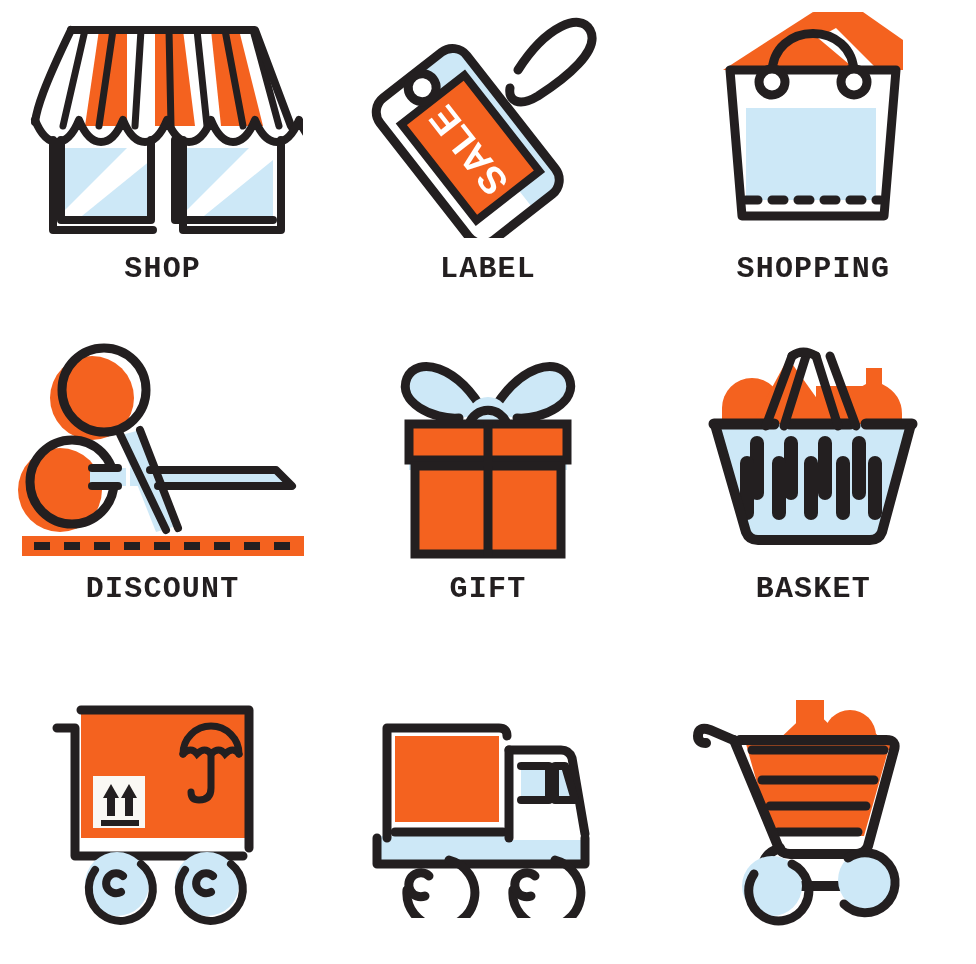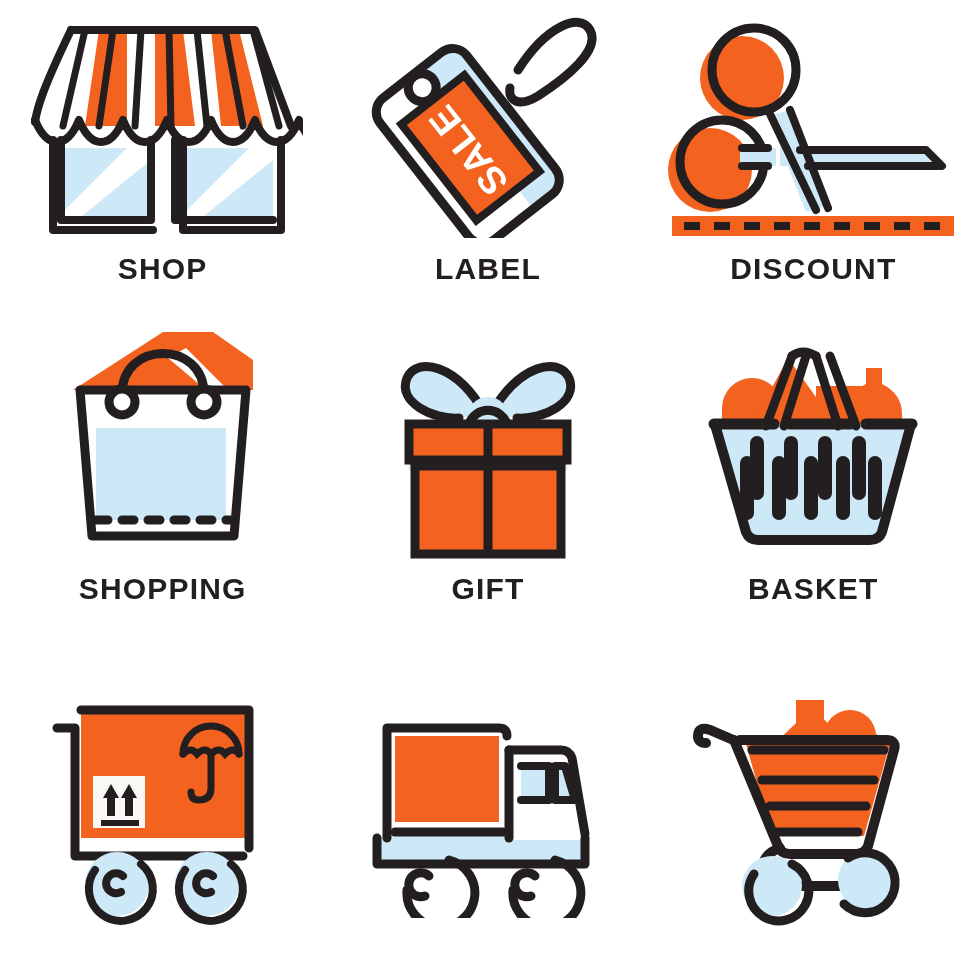--- a/index.html
+++ b/index.html
@@ -29,21 +29,21 @@
     position: relative;
     display: flex;
     flex-direction: column;
     align-items: center;
     justify-content: flex-start;
   }
   .icon-art {
     display: block;
   }
   .icon-label {
-    font-family: Liberation Sans, sans-serif;
+    font-family: Liberation Mono, monospace;
     font-weight: bold;
     font-size: 30px;
     letter-spacing: 1.2px;
     color: #231f20;
     text-align: center;
     line-height: 1;
     margin: 16px;
     user-select: none;
   }
   
@@ -113,20 +113,41 @@
 
           <circle cx="97" cy="56" r="14" fill="#ffffff" stroke="#231F20" stroke-width="9"></circle>
         </g>
 
         <path d="M150 62 C178 18 212 4 222 22 C233 42 198 70 170 88
                  C150 100 140 92 142 80" fill="none" stroke="#231F20" stroke-width="9" stroke-linecap="round"></path>
       </svg>
       <div class="icon-label">LABEL</div>
     </div>
 
+    <div class="icon-cell cell-r1">
+      <svg class="icon-art" width="250" height="230" viewBox="0 0 250 230">
+
+        <path d="M125 4 L215 62 L35 62 Z" fill="#F4621F"></path>
+        <path d="M125 4 L175 4 L215 32 L215 62 L150 62 Z" fill="#F4621F"></path>
+        <path d="M110 30 L150 62 L95 62 Z" fill="#ffffff" opacity="0.0"></path>
+        <path d="M148 20 L190 62 L168 62 L130 30 Z" fill="#ffffff"></path>
+
+        <path d="M42 62 L208 62 L196 208 L54 208 Z" fill="#ffffff"></path>
+        <rect x="58" y="100" width="130" height="92" fill="#CDE8F7"></rect>
+        <path d="M42 62 L208 62 L196 208 L54 208 Z" fill="none" stroke="#231F20" stroke-width="9" stroke-linejoin="round"></path>
+
+        <path d="M84 66 C84 12 166 12 166 66" fill="none" stroke="#231F20" stroke-width="9" stroke-linecap="round"></path>
+        <circle cx="84" cy="74" r="13" fill="#ffffff" stroke="#231F20" stroke-width="9"></circle>
+        <circle cx="166" cy="74" r="13" fill="#ffffff" stroke="#231F20" stroke-width="9"></circle>
+
+        <line x1="58" y1="192" x2="192" y2="192" stroke="#231F20" stroke-width="9" stroke-linecap="round" stroke-dasharray="12 14"></line>
+      </svg>
+      <div class="icon-label">SHOPPING</div>
+    </div>
+
     <div class="icon-cell cell-r2">
       <svg class="icon-art" width="290" height="220" viewBox="0 0 290 220">
 
         <circle cx="74" cy="58" r="42" fill="#F4621F"></circle>
         <circle cx="42" cy="150" r="42" fill="#F4621F"></circle>
         <circle cx="86" cy="50" r="42" fill="none" stroke="#231F20" stroke-width="9"></circle>
         <circle cx="54" cy="142" r="42" fill="none" stroke="#231F20" stroke-width="9"></circle>
 
         <path d="M112 128 L258 128 L274 146 L112 146 Z" fill="#CDE8F7"></path>
         <path d="M72 128 L108 128 L108 146 L72 146 Z" fill="#CDE8F7"></path>
@@ -135,41 +156,20 @@
         <path d="M74 128 L100 128" stroke="#231F20" stroke-width="8" stroke-linecap="round"></path>
         <path d="M74 146 L100 146" stroke="#231F20" stroke-width="8" stroke-linecap="round"></path>
         <path d="M132 130 L258 130 L274 146 L140 146" fill="none" stroke="#231F20" stroke-width="8" stroke-linejoin="round" stroke-linecap="round"></path>
         <path d="M102 94 L148 190" fill="none" stroke="#231F20" stroke-width="8" stroke-linecap="round"></path>
         <path d="M122 90 L160 188" fill="none" stroke="#231F20" stroke-width="8" stroke-linecap="round"></path>
 
         <rect x="4" y="196" width="282" height="20" fill="#F4621F"></rect>
         <line x1="16" y1="206" x2="276" y2="206" stroke="#231F20" stroke-width="8" stroke-dasharray="16 14" stroke-linecap="butt"></line>
       </svg>
       <div class="icon-label">DISCOUNT</div>
-    </div>
-
-    <div class="icon-cell cell-r1">
-      <svg class="icon-art" width="250" height="230" viewBox="0 0 250 230">
-
-        <path d="M125 4 L215 62 L35 62 Z" fill="#F4621F"></path>
-        <path d="M125 4 L175 4 L215 32 L215 62 L150 62 Z" fill="#F4621F"></path>
-        <path d="M110 30 L150 62 L95 62 Z" fill="#ffffff" opacity="0.0"></path>
-        <path d="M148 20 L190 62 L168 62 L130 30 Z" fill="#ffffff"></path>
-
-        <path d="M42 62 L208 62 L196 208 L54 208 Z" fill="#ffffff"></path>
-        <rect x="58" y="100" width="130" height="92" fill="#CDE8F7"></rect>
-        <path d="M42 62 L208 62 L196 208 L54 208 Z" fill="none" stroke="#231F20" stroke-width="9" stroke-linejoin="round"></path>
-
-        <path d="M84 66 C84 12 166 12 166 66" fill="none" stroke="#231F20" stroke-width="9" stroke-linecap="round"></path>
-        <circle cx="84" cy="74" r="13" fill="#ffffff" stroke="#231F20" stroke-width="9"></circle>
-        <circle cx="166" cy="74" r="13" fill="#ffffff" stroke="#231F20" stroke-width="9"></circle>
-
-        <line x1="58" y1="192" x2="192" y2="192" stroke="#231F20" stroke-width="9" stroke-linecap="round" stroke-dasharray="12 14"></line>
-      </svg>
-      <div class="icon-label">SHOPPING</div>
     </div>
 
     <div class="icon-cell cell-r2">
       <svg class="icon-art" width="230" height="220" viewBox="0 0 230 220">
 
         <path d="M112 74 C84 24 44 16 34 38 C24 62 60 80 86 78 Z" fill="#CDE8F7"></path>
         <path d="M118 74 C146 24 186 16 196 38 C206 62 170 80 144 78 Z" fill="#CDE8F7"></path>
         <path d="M112 74 C84 24 44 16 34 38 C24 62 60 80 86 78" fill="none" stroke="#231F20" stroke-width="9" stroke-linecap="round"></path>
         <path d="M118 74 C146 24 186 16 196 38 C206 62 170 80 144 78" fill="none" stroke="#231F20" stroke-width="9" stroke-linecap="round"></path>
 

